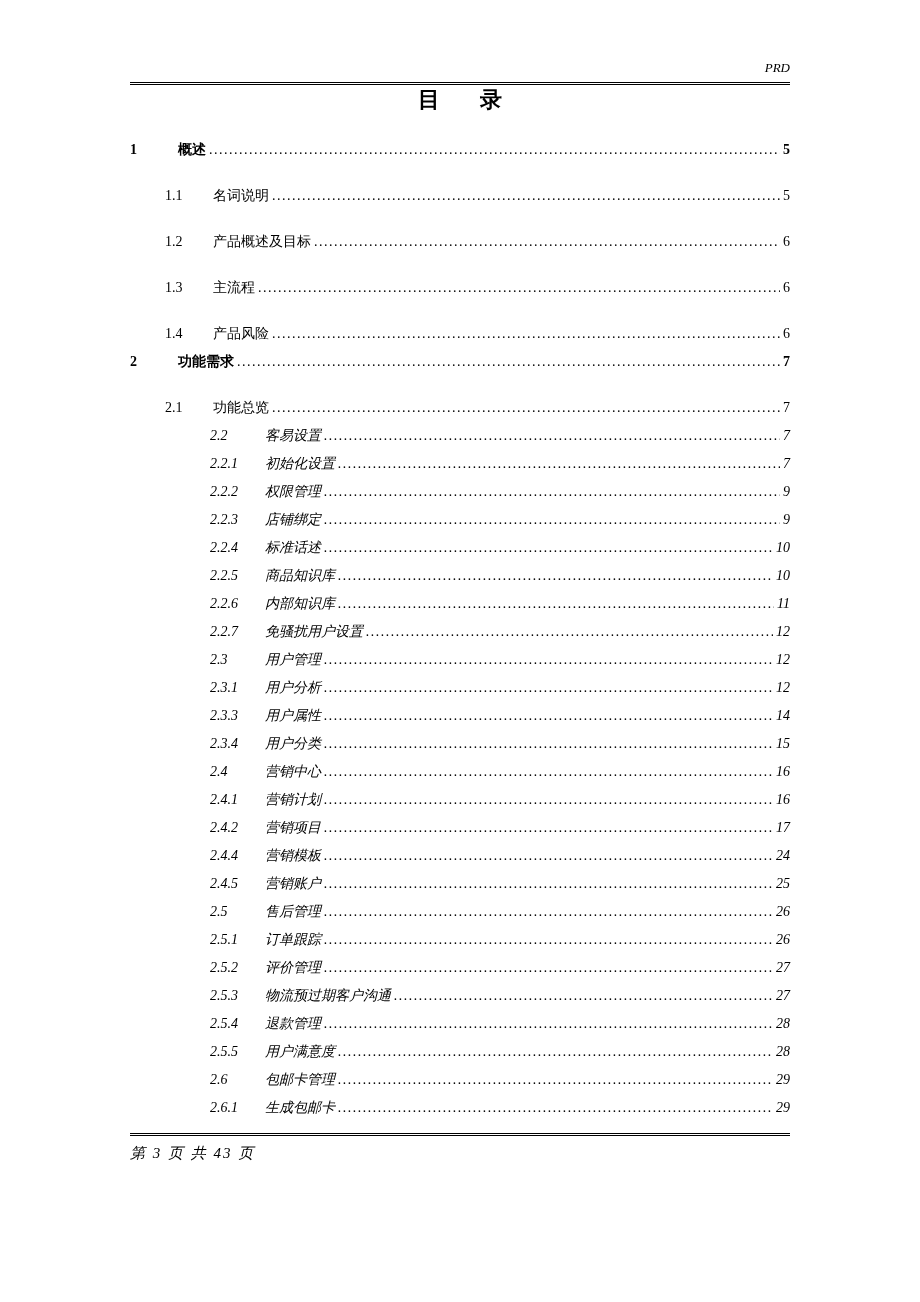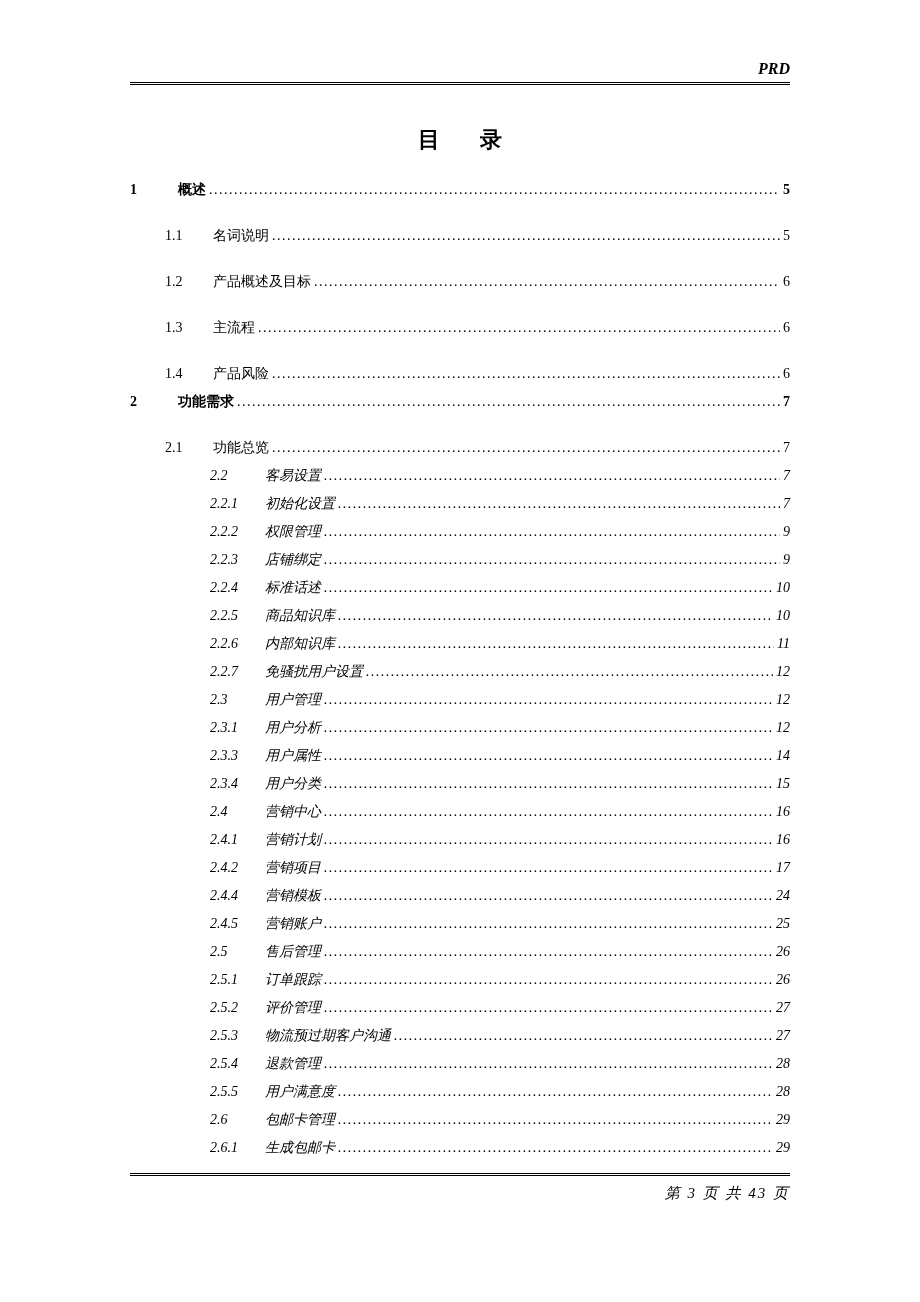--- a/index.html
+++ b/index.html
@@ -18,29 +18,28 @@
       border-top: 1.5px solid #000;
       border-bottom: 0.5px solid #000;
       height: 3px;
       margin-top: 22px;
     }
     .header-label {
       position: absolute;
       right: 130px;
       top: 60px;
       font-style: italic;
-      font-weight: bold;
-      font-size: 16px;
+      font-weight: normal;
+      font-size: 13px;
       font-family: "Times New Roman", serif;
     }
     .title {
       text-align: center;
       font-size: 22px;
       font-weight: bold;
-      margin-top: 40px;
       margin-bottom: 28px;
       letter-spacing: 40px;
       padding-left: 40px;
     }
     .toc {
       font-size: 14px;
       line-height: 1.0;
     }
     .toc-row {
       display: flex;
@@ -72,21 +71,20 @@
       flex: 0 0 auto;
       text-align: right;
     }
     .footer-line {
       border-top: 0.5px solid #000;
       border-bottom: 1.5px solid #000;
       height: 3px;
       margin-top: 18px;
     }
     .footer-text {
-      text-align: right;
       font-style: italic;
       font-size: 15px;
       margin-top: 8px;
       font-family: "KaiTi", "楷体", serif;
       letter-spacing: 2px;
     }
   </style>
 </head>
 <body>
 

